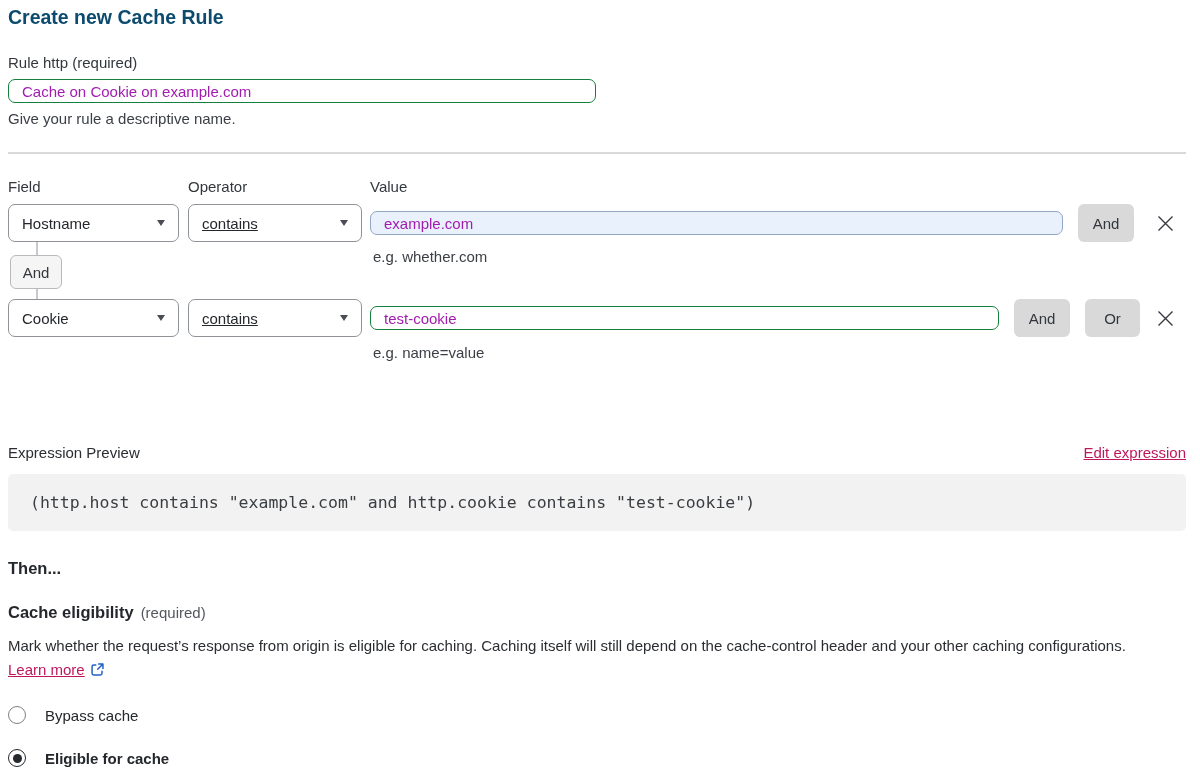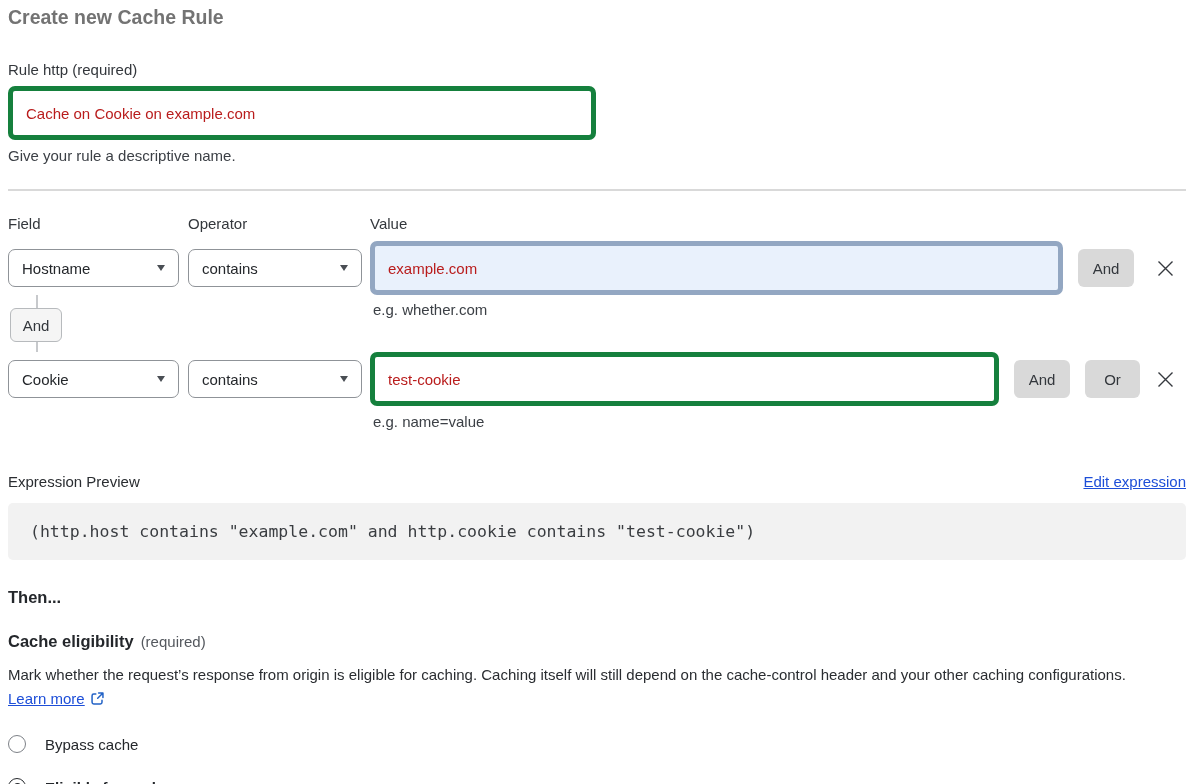--- a/index.html
+++ b/index.html
@@ -6,28 +6,28 @@
   html, body { margin: 0; padding: 0; background: #ffffff; }
   body {
     width: 1200px; height: 784px;
     font-family: "Liberation Sans", sans-serif;
     color: #24272b;
     overflow: hidden;
   }
   .page { padding: 6px 14px 20px 8px; }
 
   .page-title {
-    font-size: 19.5px; font-weight: 700; color: #737373;
-    margin: 0 0 32px 0;
+    font-size: 19.5px; font-weight: 700; color: #0c4a6e;
+    margin: 0 0 25px 0;
   }
 
   .form-label { display: block; font-size: 15px; color: #33373c; margin: 0 0 8px 0; }
   .text-input {
-    height: 54px; border: 5px solid #15803d; border-radius: 7px;
-    padding: 0 13px; font: 15px "Liberation Sans", sans-serif; color: #b91c1c;
+    height: 24px; border: 1px solid #15803d; border-radius: 7px;
+    padding: 0 13px; font: 15px "Liberation Sans", sans-serif; color: #a21caf;
     background: #fff; outline: none;
   }
   .rule-name-input { width: 588px; display: block; }
   .helper { font-size: 15px; color: #3c4046; margin-top: 7px; }
 
   .divider { border: none; border-top: 2px solid #d9d9d9; margin: 25px 0 0 0; }
 
   .section-heading { font-size: 16.5px; font-weight: 700; color: #24272b; margin: 22px 0 0 0; }
 
   .col-labels { display: flex; margin: 24px 0 9px 0; font-size: 15px; color: #33373c; }
@@ -35,21 +35,21 @@
   .col-operator { width: 182px; }
   .col-value { flex: 1; }
 
   .cond-row { display: flex; align-items: center; }
   .select {
     height: 38px; border: 1px solid #8f9398; border-radius: 7px; background: #fff;
     display: flex; align-items: center; justify-content: space-between;
     padding: 0 13px; font-size: 15px; color: #24272b; cursor: pointer;
   }
   .field-select { width: 171px; margin-right: 9px; }
-  .operator-select { width: 174px; margin-right: 8px; }
+  .operator-select { width: 174px; margin-right: 8px; text-decoration: underline; }
   .chevron {
     width: 0; height: 0;
     border-left: 4.5px solid transparent; border-right: 4.5px solid transparent;
     border-top: 6px solid #4a4e54;
   }
   .value-input-1 { width: 693px; }
   .value-input-2 { width: 629px; }
   .value-focused { background: #e9f1fc; border-color: #93a7c2; }
 
   .gray-btn {
@@ -77,21 +77,21 @@
   .connector-btn {
     position: absolute; top: 13px; left: 0; width: 52px; height: 34px;
     background: #f5f5f5; border: 1px solid #b7babd; border-radius: 6px;
     font: 15px "Liberation Sans", sans-serif; color: #33373c; cursor: pointer;
   }
 
   .expr-header {
     display: flex; justify-content: space-between; align-items: baseline;
     margin: 43px 0 13px 0; font-size: 15px; color: #2a2d31; text-align: right;
   }
-  .link { color: #1d4ed8; text-decoration: underline; cursor: pointer; }
+  .link { color: #be185d; text-decoration: underline; cursor: pointer; margin-top: 40px; }
 
   .code-block {
     background: #f2f2f2; border-radius: 5px; height: 57px;
     display: flex; align-items: center; padding: 0 22px;
     font-family: "DejaVu Sans Mono", monospace; font-size: 16.5px;
     color: #3a3d41; white-space: nowrap;
   }
 
   .then-heading { margin-top: 28px; }
 

